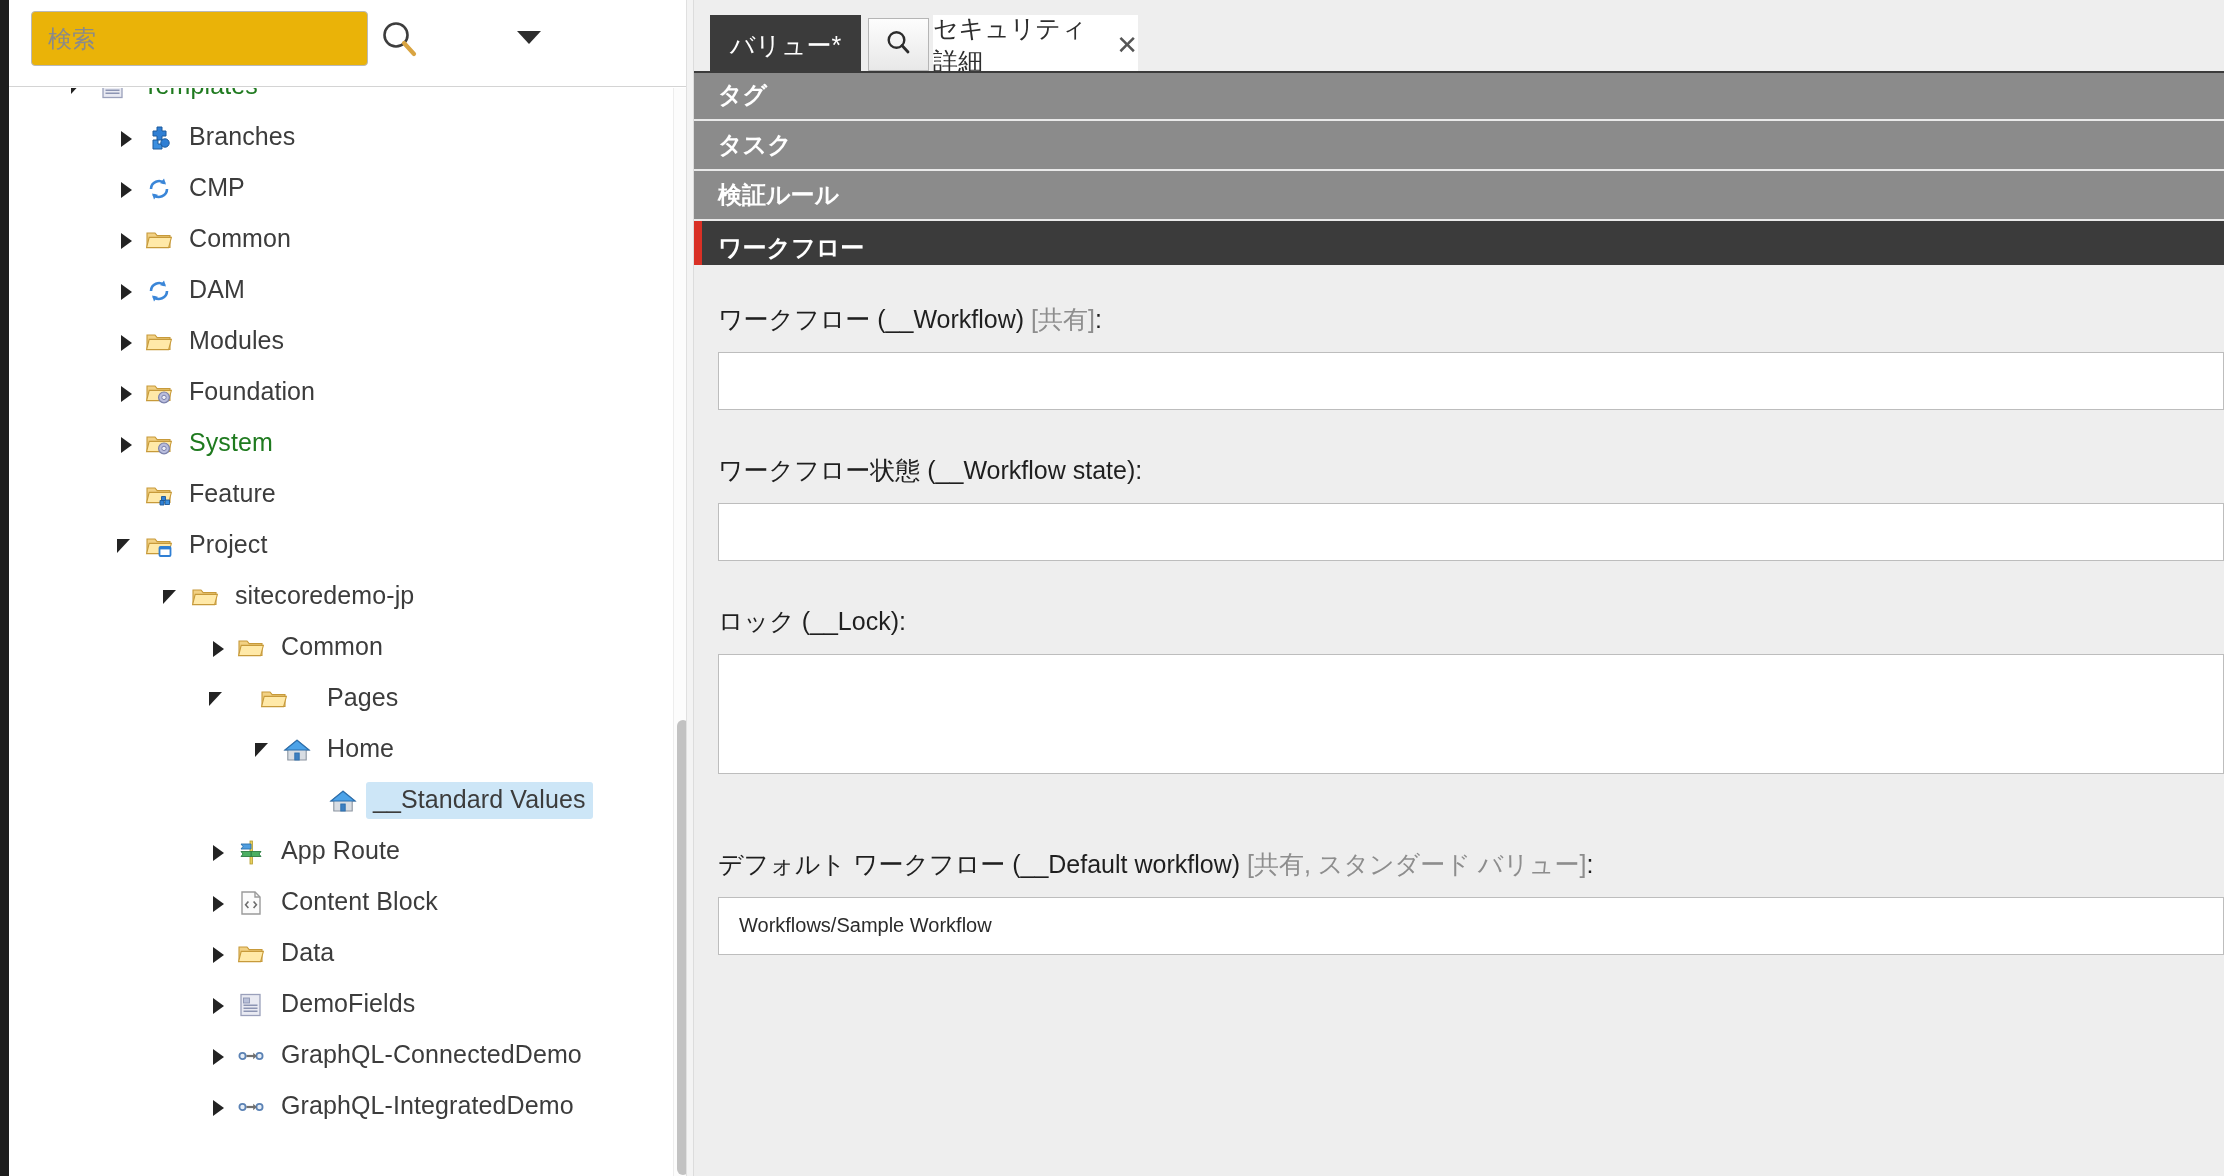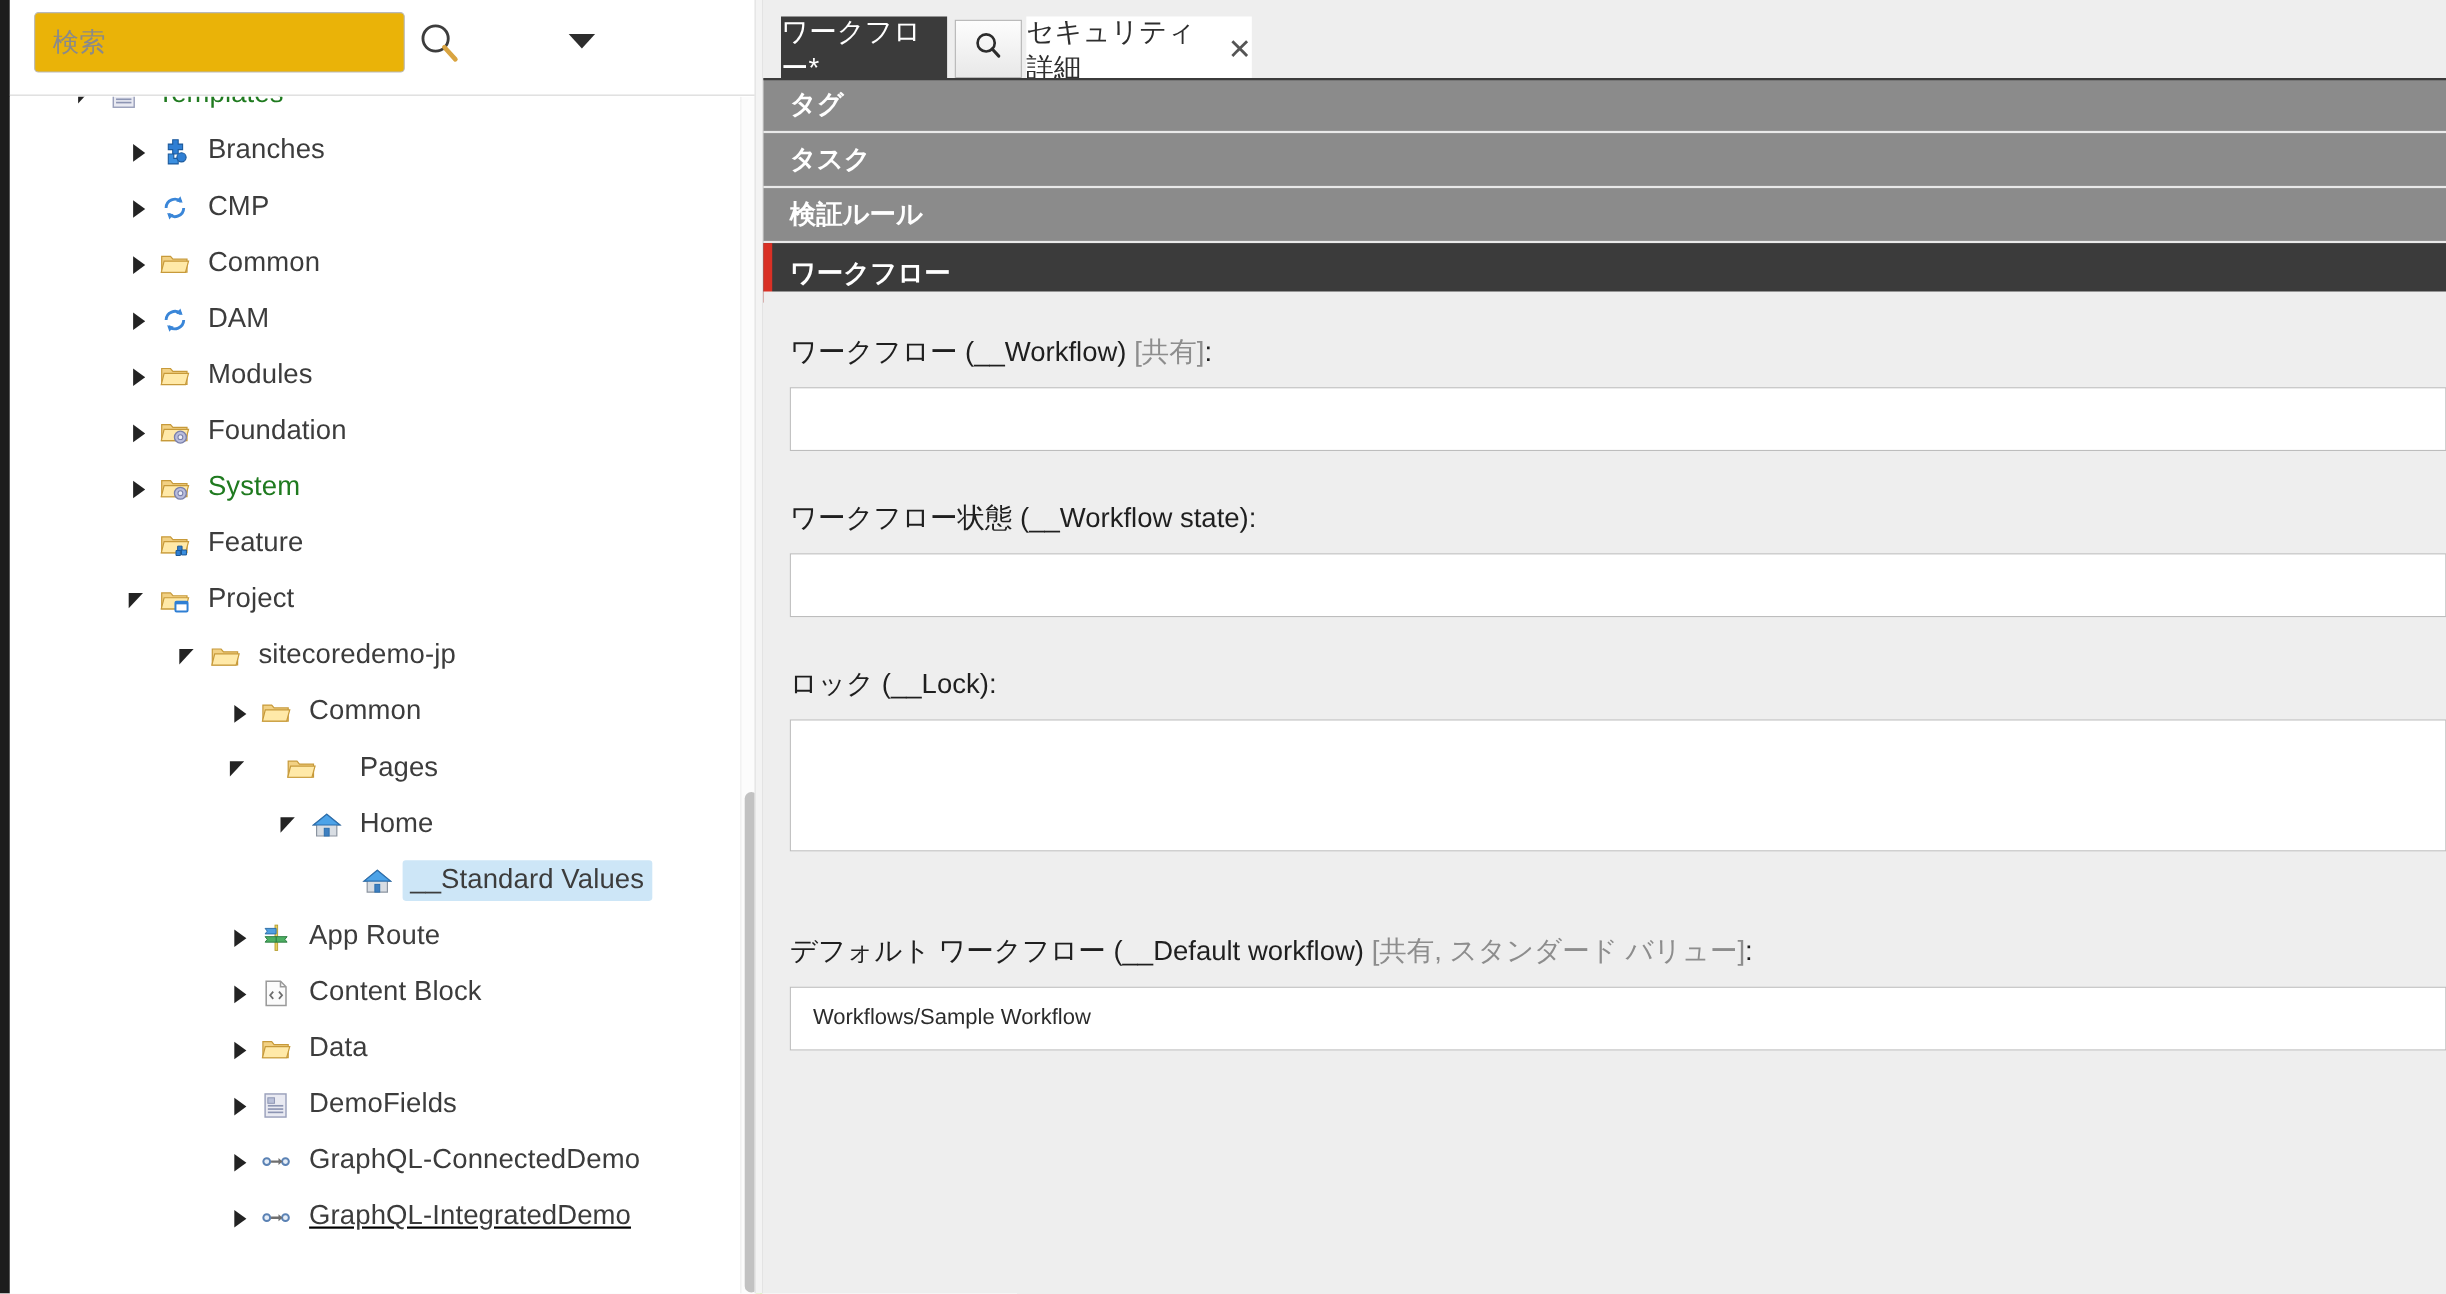--- a/index.html
+++ b/index.html
@@ -554,21 +554,21 @@
             <div class="ticon">
               <svg width="30" height="30" viewBox="0 0 30 30">
                 <circle cx="6.5" cy="15" r="3.1" fill="#e6eef8" stroke="#5b82b4" stroke-width="1.8"></circle>
                 <circle cx="23.5" cy="15" r="3.1" fill="#e6eef8" stroke="#5b82b4" stroke-width="1.8"></circle>
                 <path d="M10.4 15 h8.4" fill="none" stroke="#6f6f6f" stroke-width="2.2"></path>
                 <path d="M17.2 11.8 L20.8 15 L17.2 18.2 Z" fill="#6f6f6f"></path>
               </svg>
             </div>
             <span class="tree-label">GraphQL-ConnectedDemo</span>
           </div>
-          <div class="tree-row" style="padding-left: 198px; text-decoration: underline;">
+          <div class="tree-row" style="padding-left: 198px;">
             <div class="twisty collapsed"></div>
             <div class="ticon">
               <svg width="30" height="30" viewBox="0 0 30 30">
                 <circle cx="6.5" cy="15" r="3.1" fill="#e6eef8" stroke="#5b82b4" stroke-width="1.8"></circle>
                 <circle cx="23.5" cy="15" r="3.1" fill="#e6eef8" stroke="#5b82b4" stroke-width="1.8"></circle>
                 <path d="M10.4 15 h8.4" fill="none" stroke="#6f6f6f" stroke-width="2.2"></path>
                 <path d="M17.2 11.8 L20.8 15 L17.2 18.2 Z" fill="#6f6f6f"></path>
               </svg>
             </div>
             <span class="tree-label">GraphQL-IntegratedDemo</span>
@@ -580,21 +580,21 @@
       <div class="tree-scroll-thumb"></div>
     </div>
   </div>
 
   <div class="right-scroll-edge"></div>
 
   <div class="right-panel">
 
     <div class="tabstrip">
       <div class="tab active-dark">
-        <span>ワークフロー*</span>
+        <span>バリュー*</span>
       </div>
       <div class="tab-search-btn">
         <span>
           <svg width="30" height="30" viewBox="0 0 30 30">
             <circle cx="12.5" cy="12" r="7.8" fill="none" stroke="#2c2c2c" stroke-width="2.4"></circle>
             <line x1="18" y1="17.5" x2="24" y2="24" stroke="#2c2c2c" stroke-width="2.8" stroke-linecap="round"></line>
           </svg>
         </span>
       </div>
       <div class="tab sec-tab">

